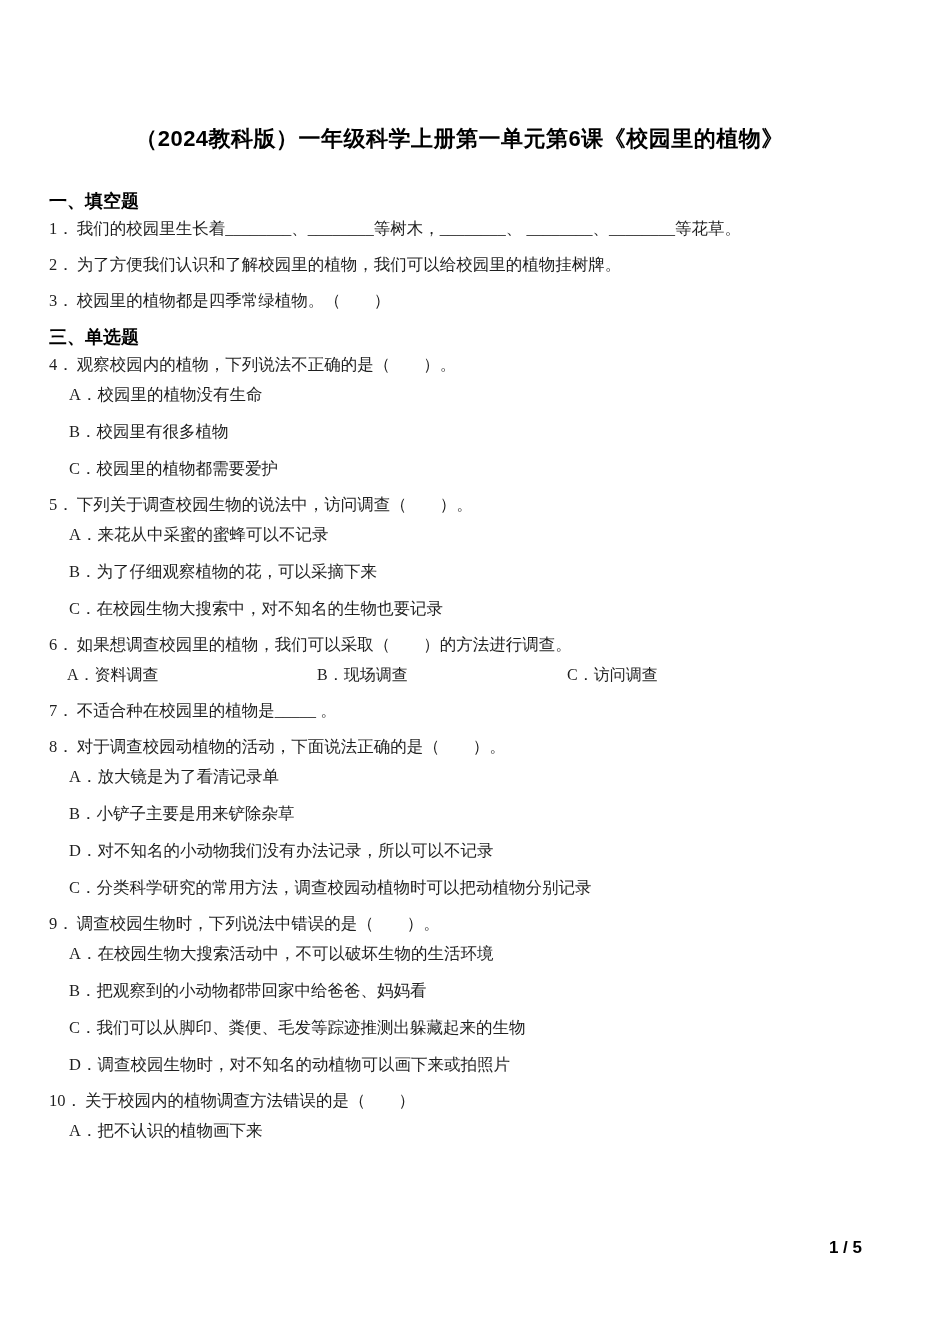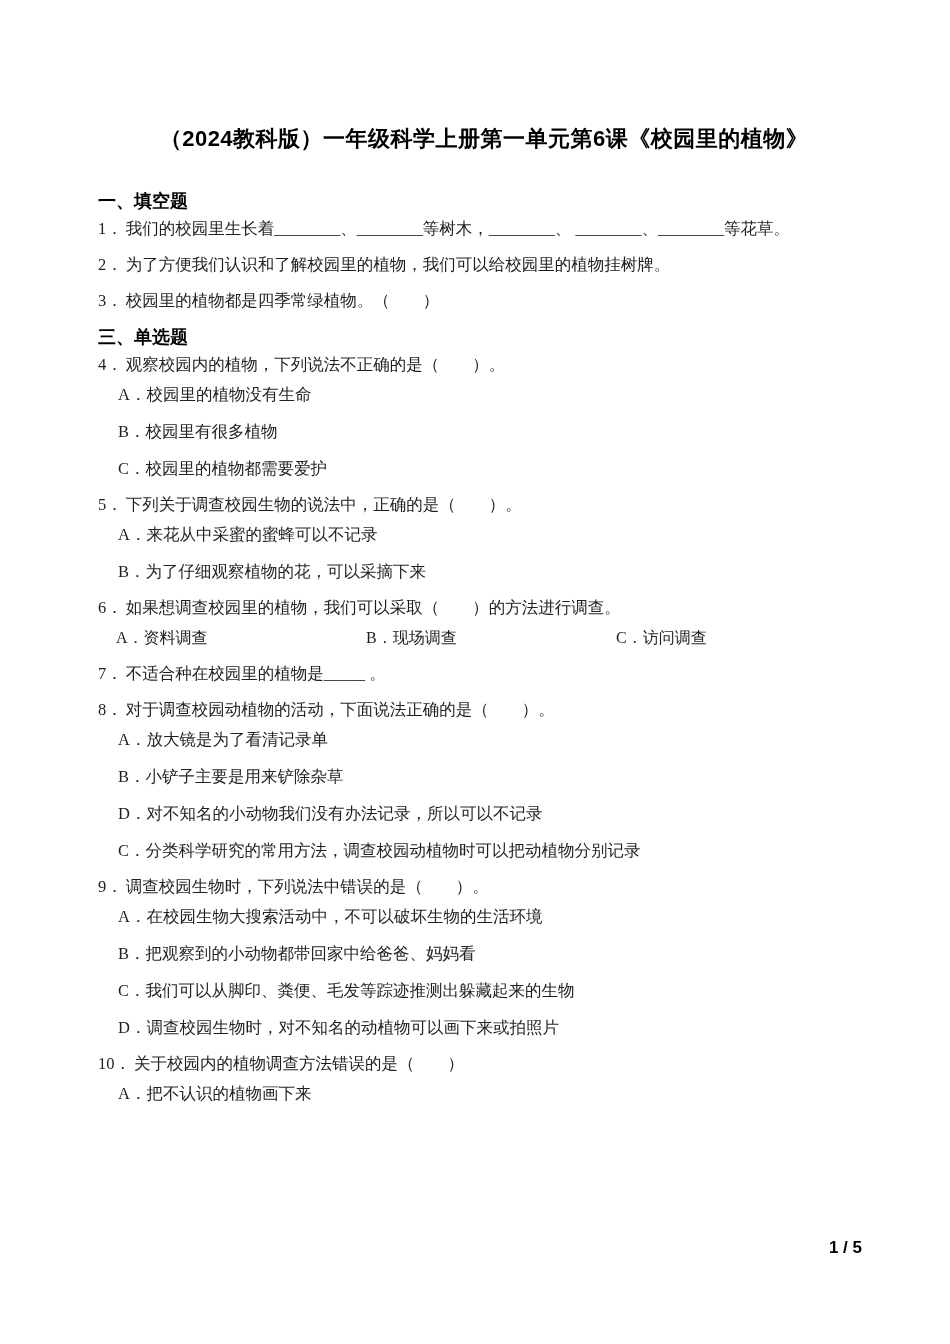--- a/index.html
+++ b/index.html
@@ -6,21 +6,21 @@
   .page {
     position: relative;
     width: 950px;
     height: 1344px;
     margin: 0 auto;
     background: #ffffff;
     overflow: hidden;
     color: #1a1a1a;
   }
   .content {
-    padding: 124px 80px 0 98px;
+    padding: 124px 80px 0 49px;
   }
   .doc-title {
     font-family: "Liberation Sans", "DejaVu Sans", sans-serif;
     font-weight: bold;
     font-size: 22px;
     line-height: 30px;
     text-align: center;
     color: #000000;
     margin: 0 0 36px 0;
     letter-spacing: 0.5px;
@@ -117,25 +117,26 @@
       <div class="options stacked">
         <div class="option">A．校园里的植物没有生命</div>
         <div class="option">B．校园里有很多植物</div>
         <div class="option">C．校园里的植物都需要爱护</div>
       </div>
     </div>
 
     <div class="question-block">
       <p class="q-line">
         <span class="q-num">5．</span>
-        <span class="q-text">下列关于调查校园生物的说法中，正确的是（　　）。</span>
+        <span class="q-text">下列关于调查校园生物的说法中，访问调查（　　）。</span>
       </p>
       <div class="options stacked">
         <div class="option">A．来花从中采蜜的蜜蜂可以不记录</div>
         <div class="option">B．为了仔细观察植物的花，可以采摘下来</div>
+        <div class="option">C．在校园生物大搜索中，对不知名的生物也要记录</div>
       </div>
     </div>
 
     <div class="question-block">
       <p class="q-line">
         <span class="q-num">6．</span>
         <span class="q-text">如果想调查校园里的植物，我们可以采取（　　）的方法进行调查。</span>
       </p>
       <div class="options inline cols-3">
         <div class="option">A．资料调查</div>

